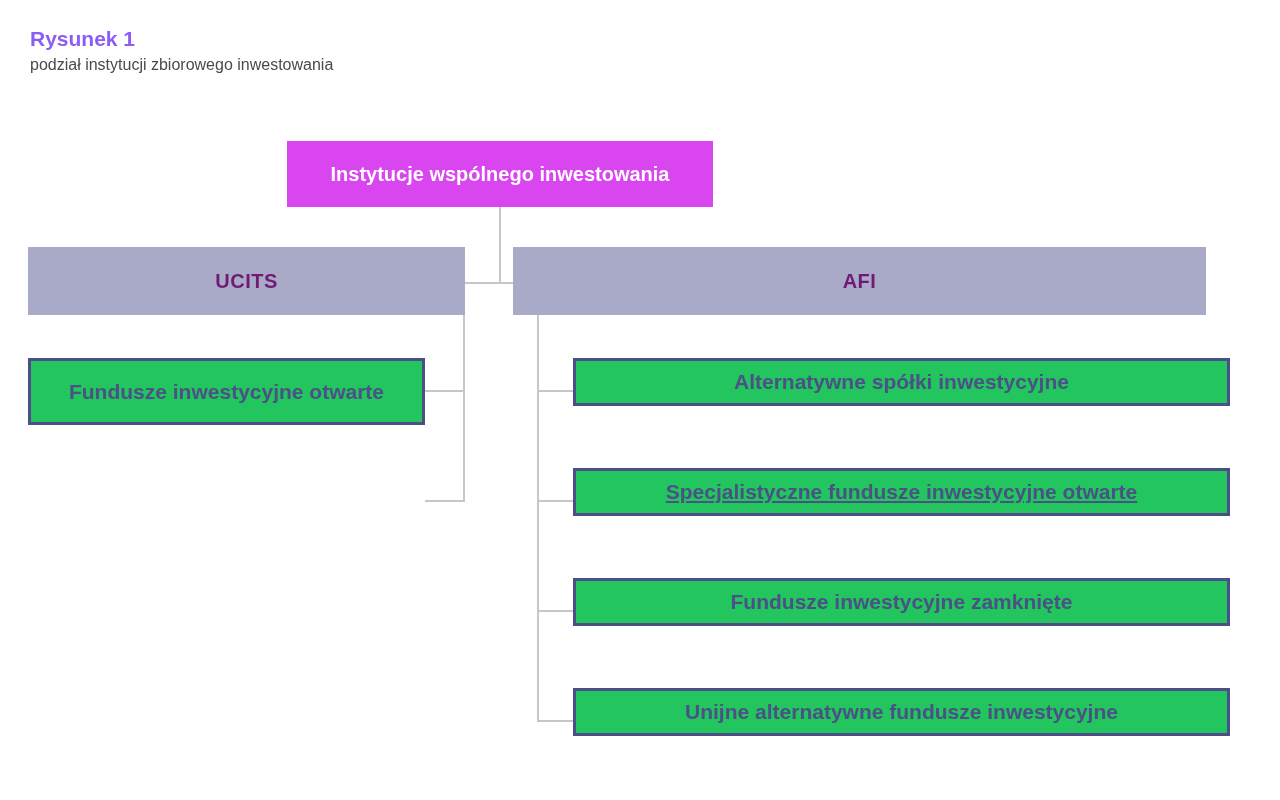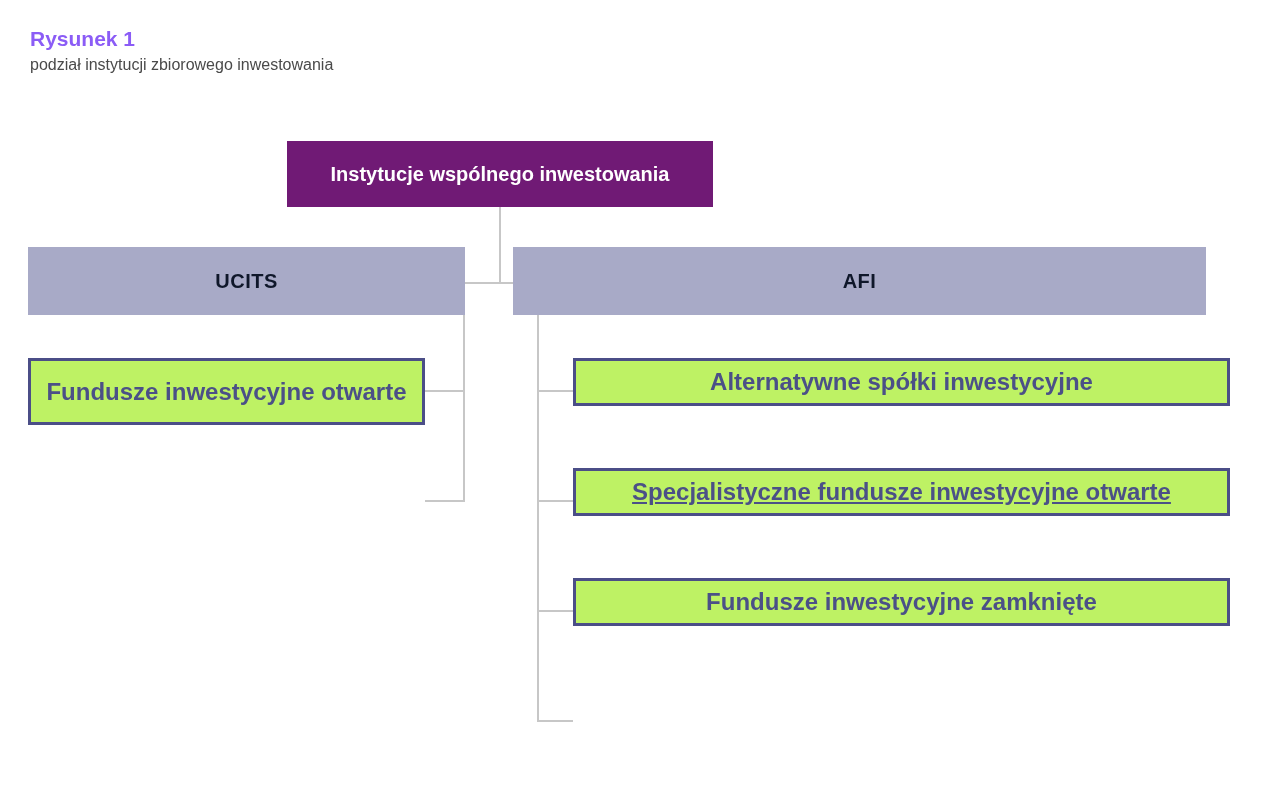--- a/index.html
+++ b/index.html
@@ -41,40 +41,40 @@
     position: absolute;
     display: flex;
     align-items: center;
     justify-content: center;
     box-sizing: border-box;
     text-align: center;
   }
   .node-root {
     left: 287px; top: 141px;
     width: 426px; height: 66px;
-    background: #701a75;
+    background: #d946ef;
     color: #ffffff;
     font-size: 20px;
     font-weight: bold;
   }
   .node-branch {
     background: #a8aac7;
-    color: #0f172a;
+    color: #701a75;
     font-size: 20px;
     font-weight: bold;
     letter-spacing: 0.5px;
   }
   #branch-ucits { left: 28px;  top: 247px; width: 437px; height: 68px; }
   #branch-afi   { left: 513px; top: 247px; width: 693px; height: 68px; }
 
   .node-leaf {
-    background: #bef264;
+    background: #22c55e;
     border: 3px solid #4b4e87;
     color: #4b5087;
-    font-size: 24px;
+    font-size: 21px;
     font-weight: bold;
   }
   .leaf-left  { left: 28px;  width: 397px; height: 67px; }
   .leaf-right { left: 573px; width: 657px; height: 48px; }
   #ucits-child-0 { top: 358px; }
   #ucits-child-1 { top: 468px; }
   #afi-child-0 { top: 358px; }
   #afi-child-1 { top: 468px; text-decoration: underline; }
   #afi-child-2 { top: 578px; }
   #afi-child-3 { top: 688px; }
@@ -131,14 +131,15 @@
 
   <div class="node node-leaf leaf-left" id="ucits-child-0">Fundusze inwestycyjne otwarte</div>
 
 
   <div class="node node-leaf leaf-right" id="afi-child-0">Alternatywne spółki inwestycyjne</div>
 
   <div class="node node-leaf leaf-right" id="afi-child-1">Specjalistyczne fundusze inwestycyjne otwarte</div>
 
   <div class="node node-leaf leaf-right" id="afi-child-2">Fundusze inwestycyjne zamknięte</div>
 
+  <div class="node node-leaf leaf-right" id="afi-child-3">Unijne alternatywne fundusze inwestycyjne</div>
 
 </div>
 
 </body></html>

